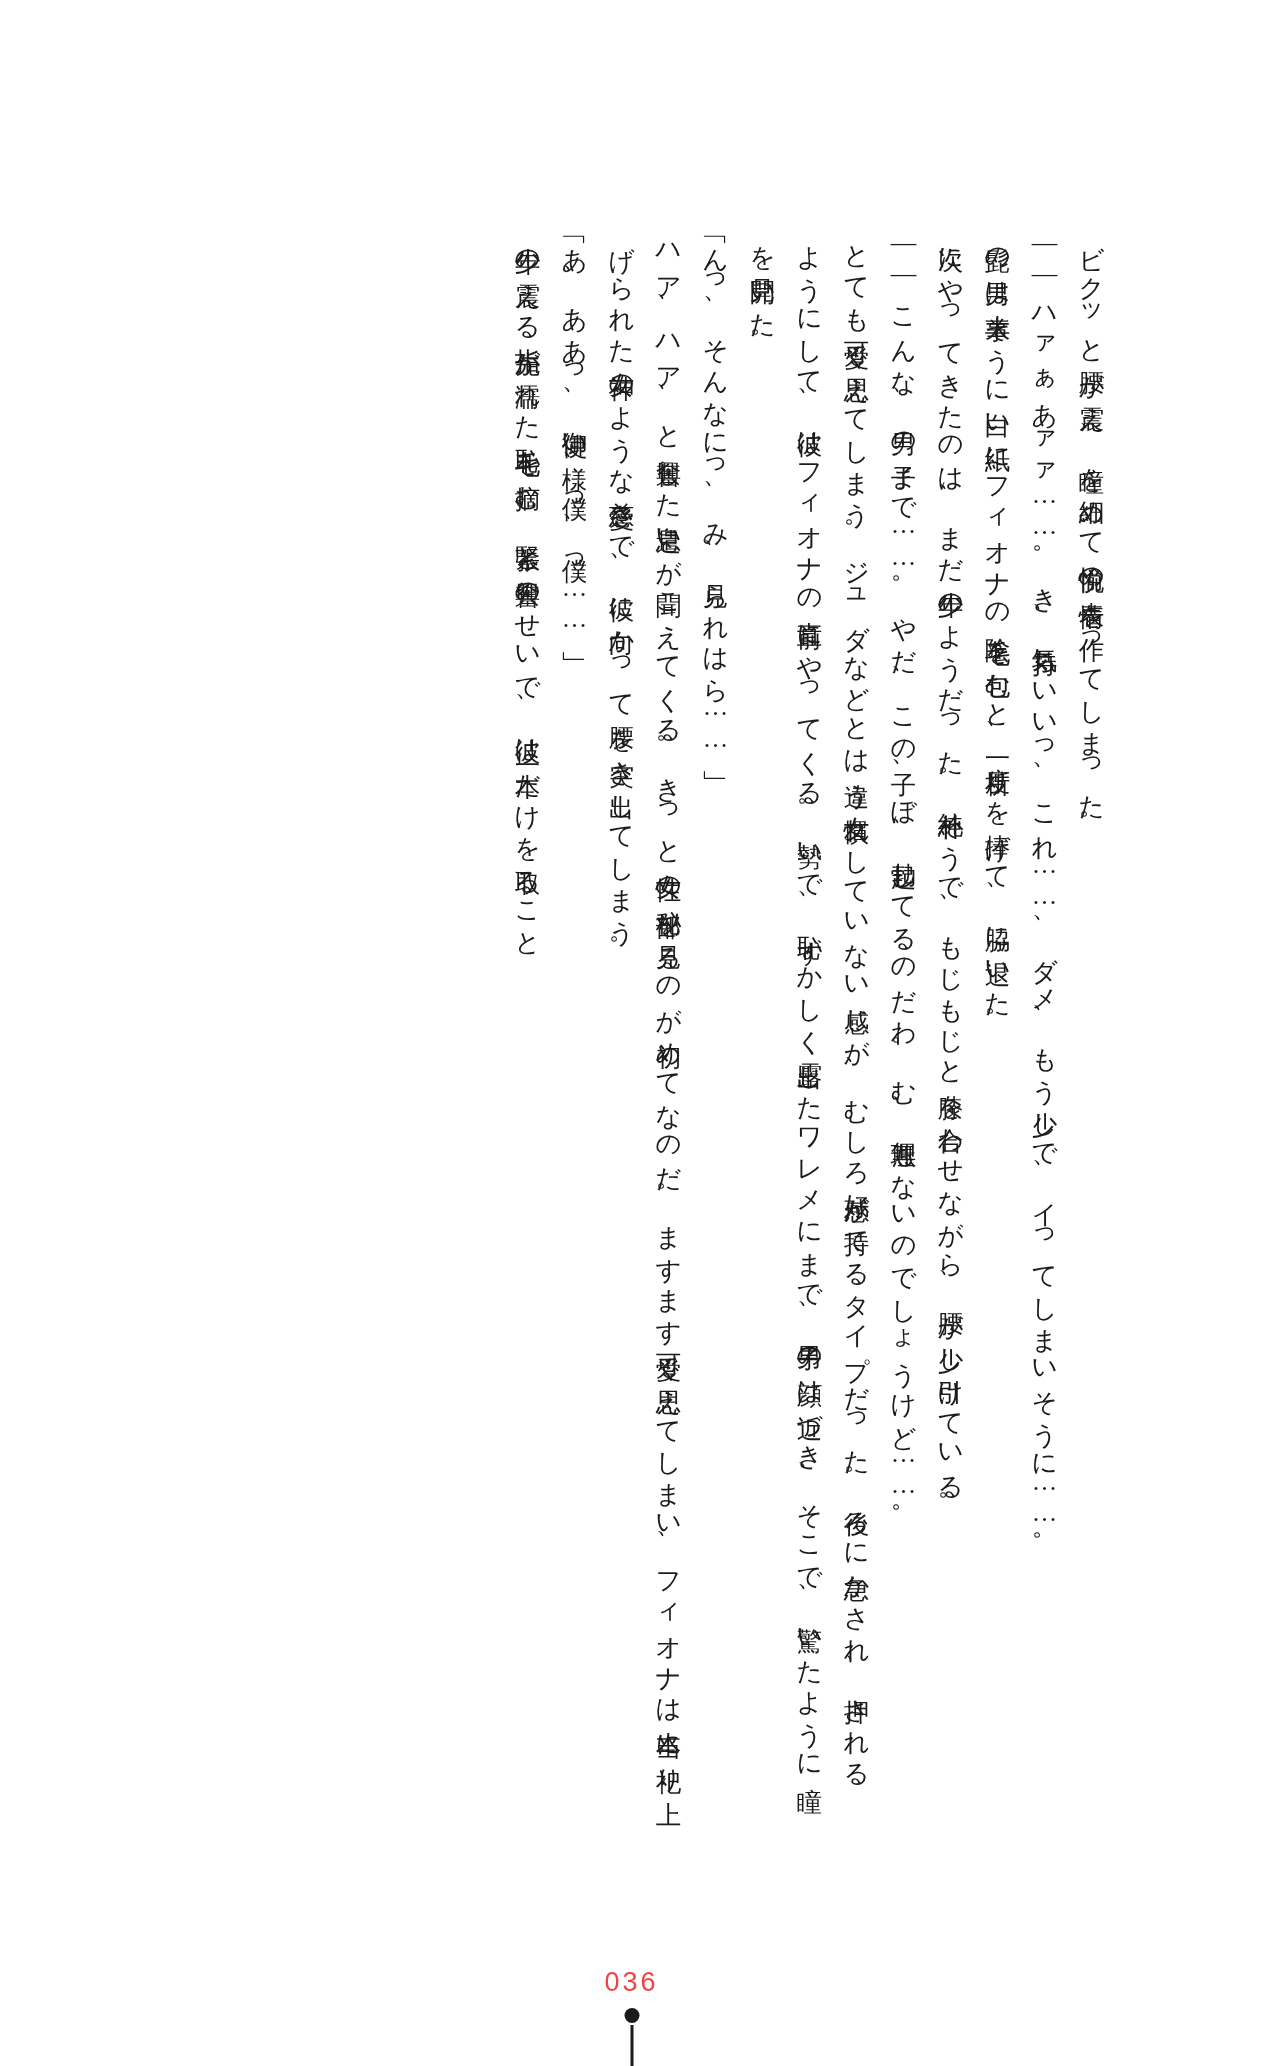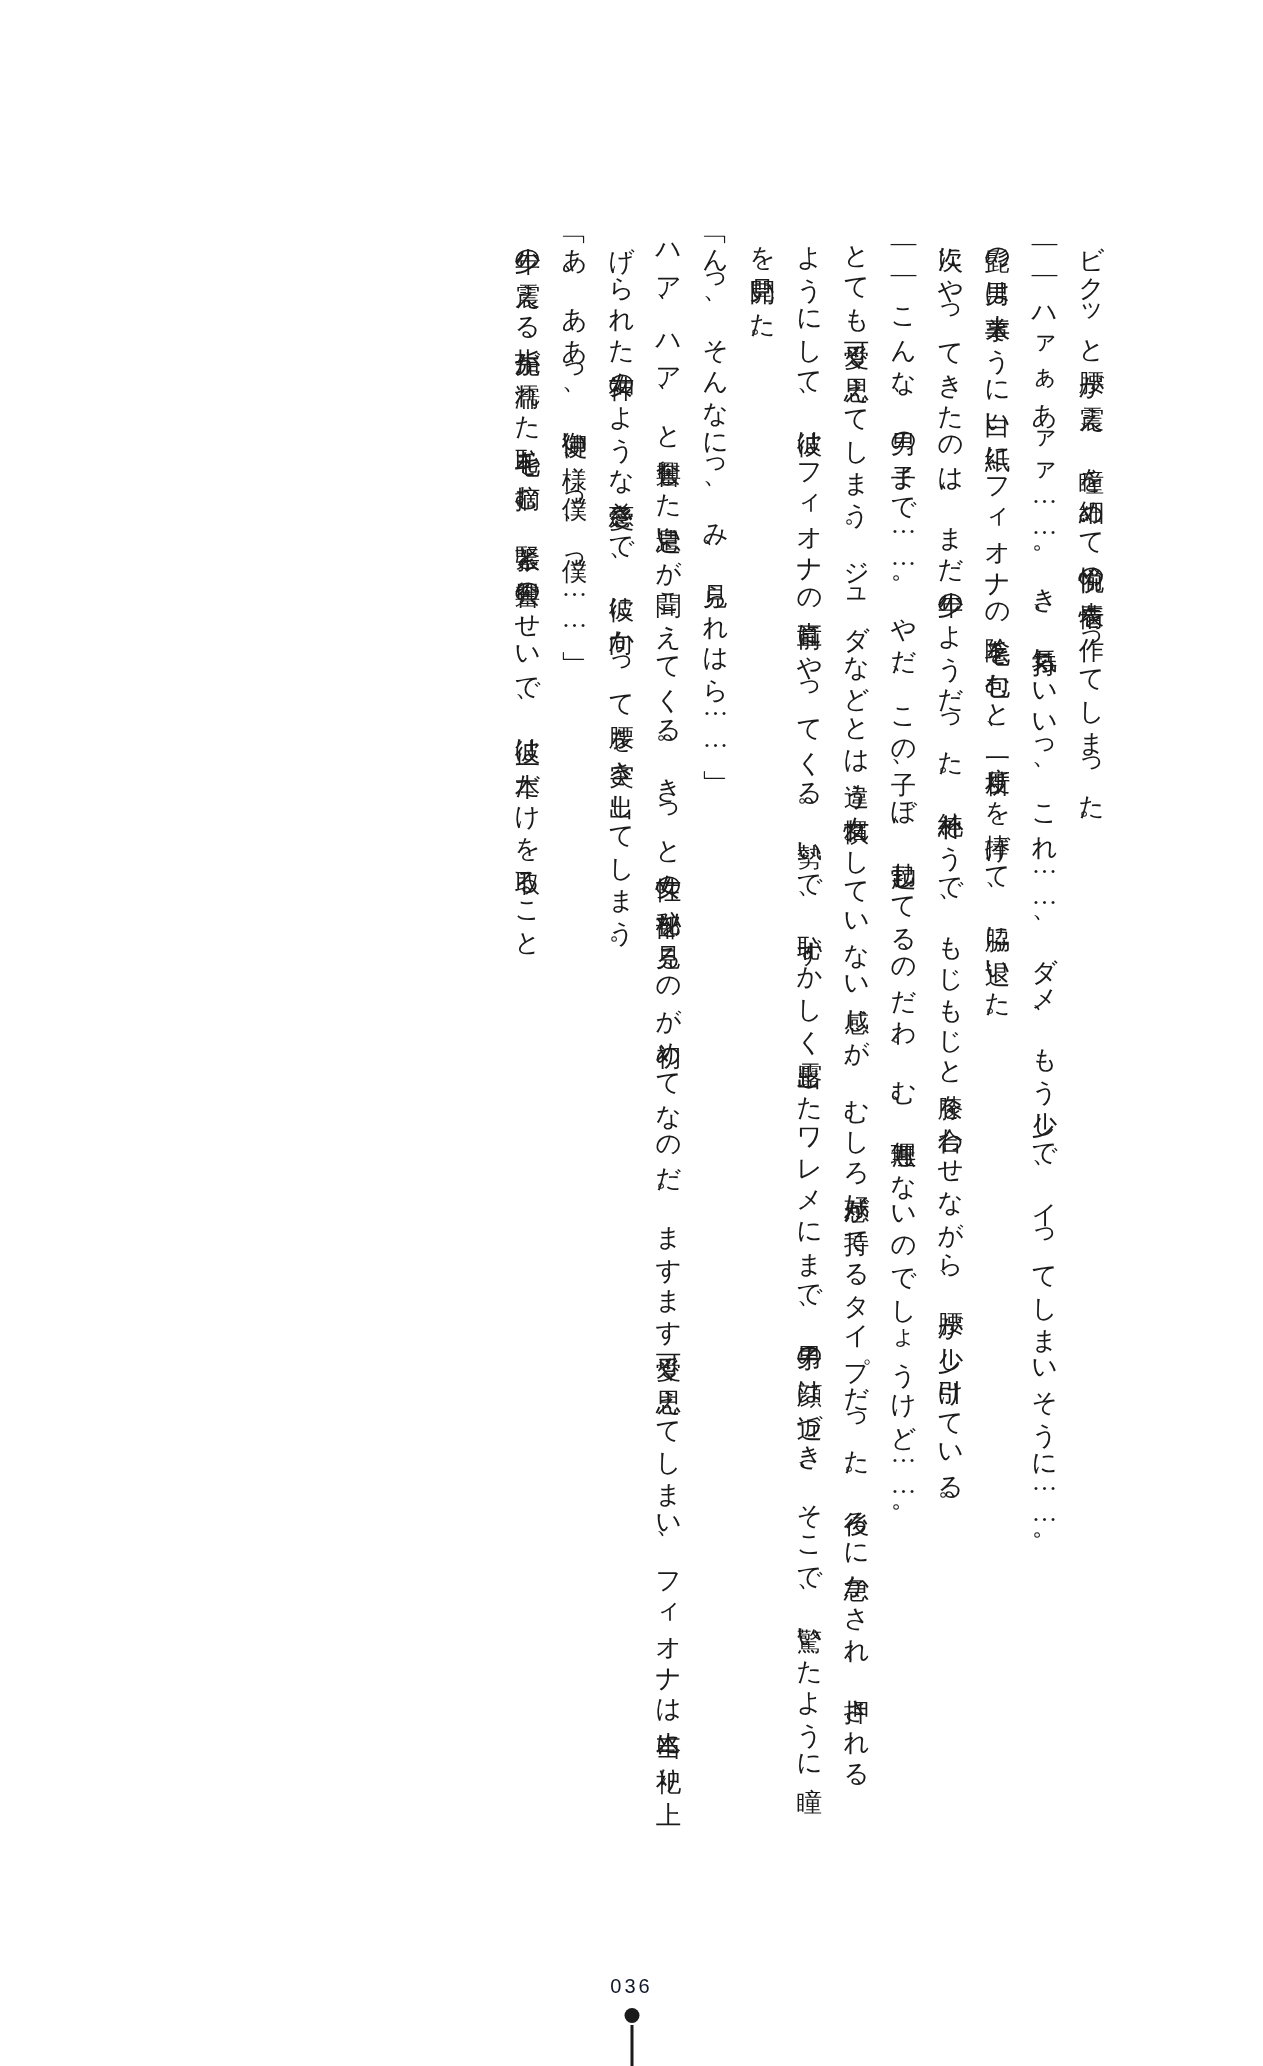--- a/index.html
+++ b/index.html
@@ -49,23 +49,23 @@
   }
 
   
   #page-number {
     position: absolute;
     left: 0;
     right: 0;
     bottom: 68px;
     text-align: center;
     font-family: "Liberation Sans", sans-serif;
-    font-size: 20px;
+    font-size: 27px;
     letter-spacing: 3px;
-    color: #0f172a;
+    color: #ef4444;
   }
 
   
   #page-marker {
     position: absolute;
     left: 50%;
     bottom: 0;
     transform: translateX(-50%);
     width: 26px;
     height: 58px;

